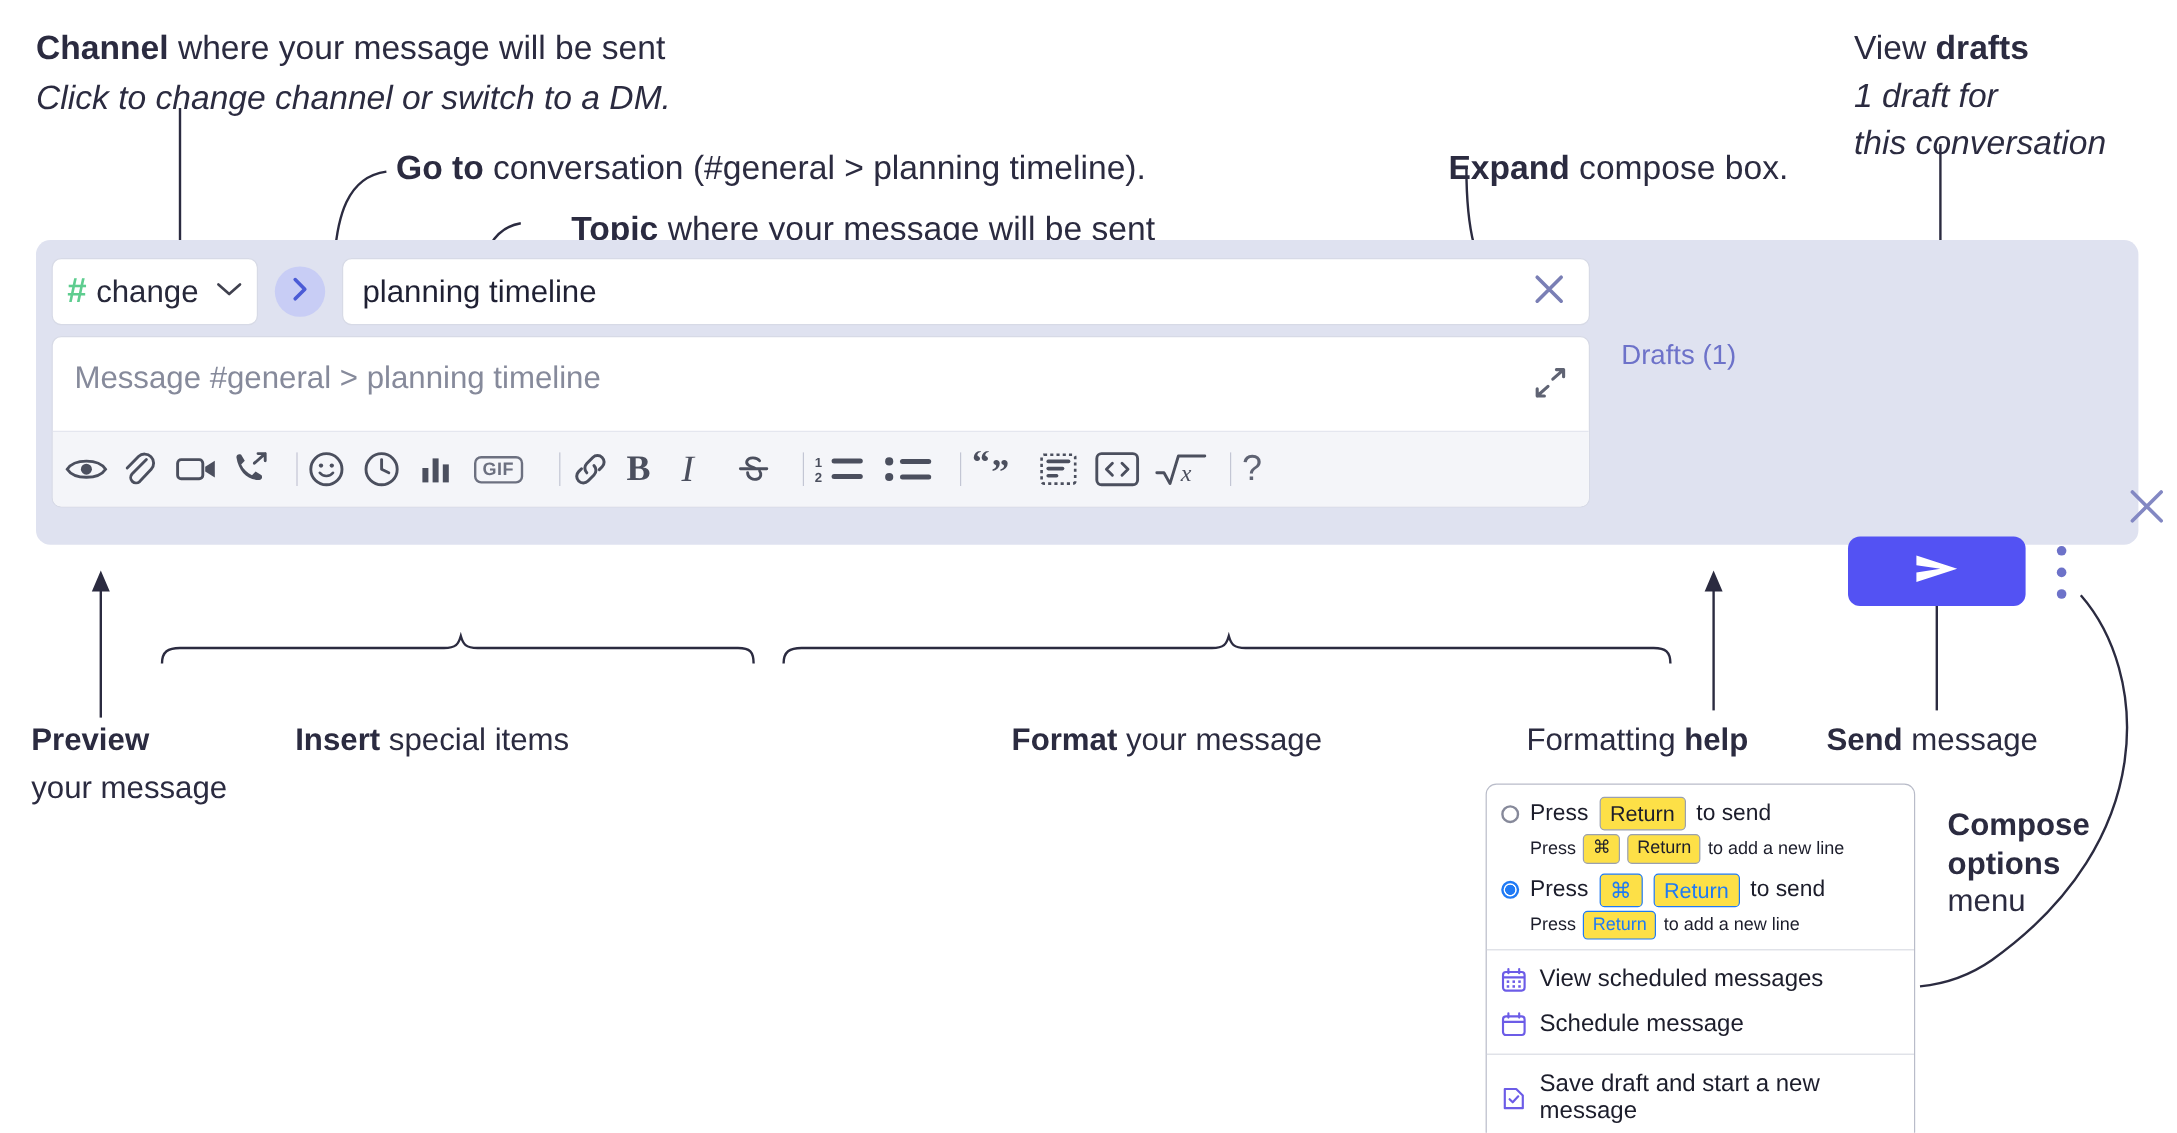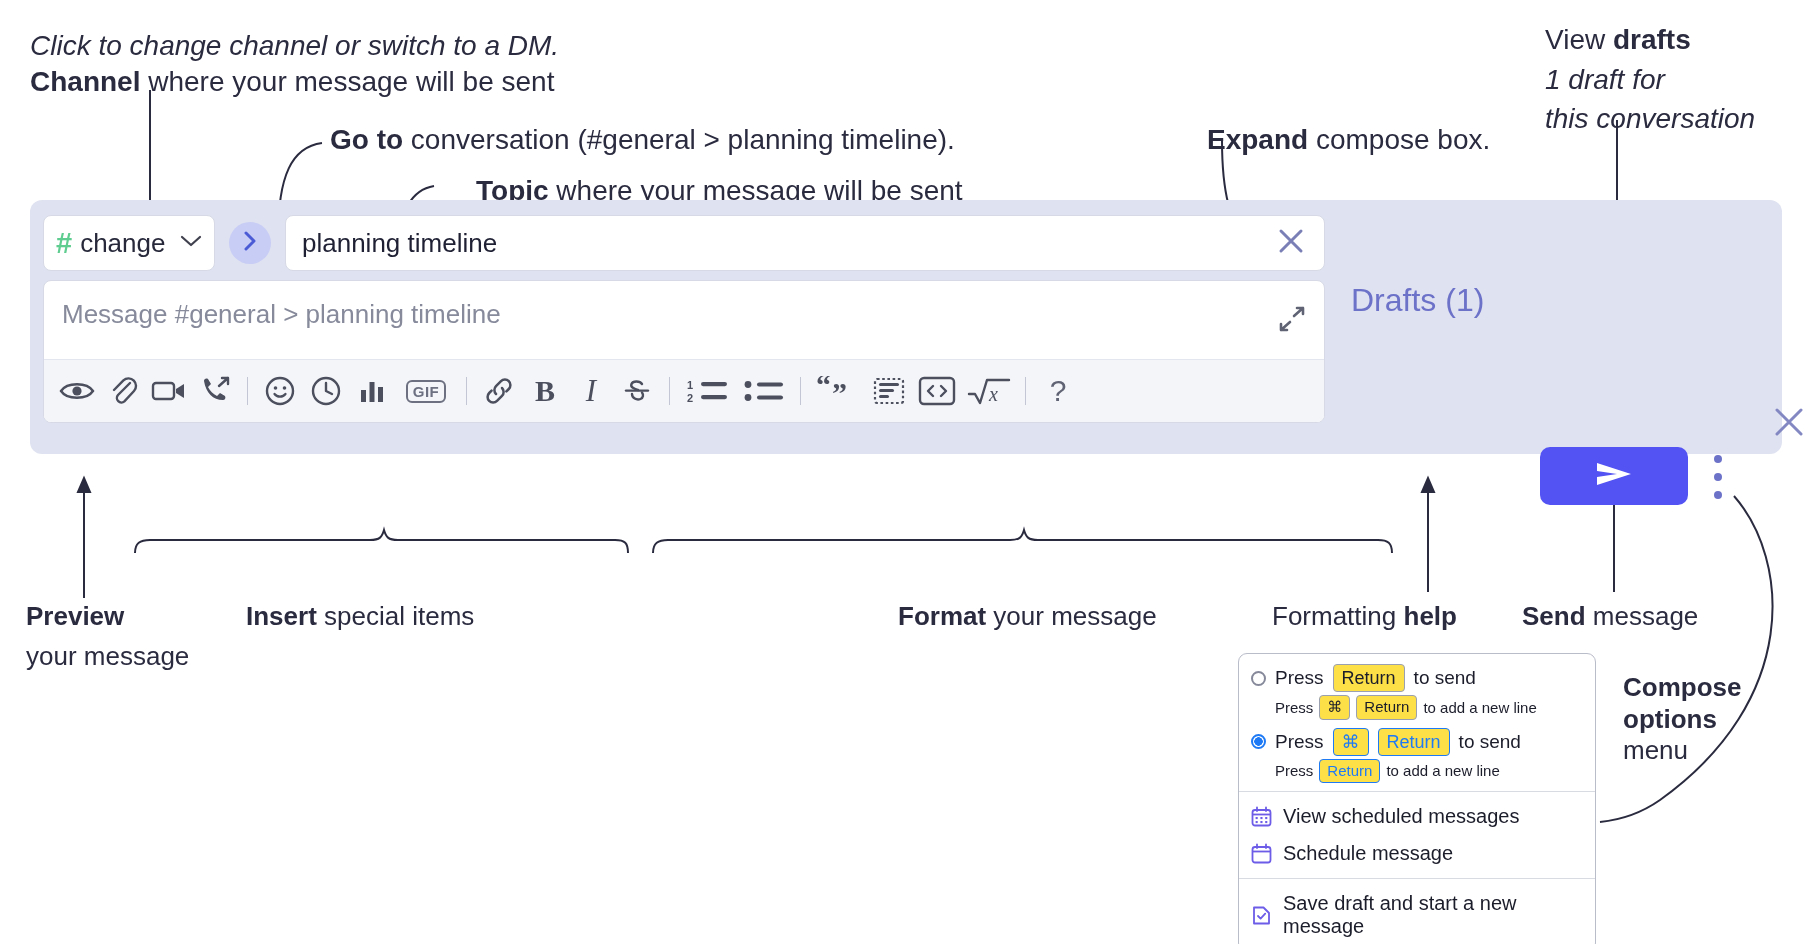--- a/index.html
+++ b/index.html
@@ -58,33 +58,33 @@
   .msg-placeholder{
     position:absolute;left:18px;top:18px;font-size:26px;color:#868a9b;
   }
   .expand-ic{position:absolute;right:16px;top:22px;}
 
   
   .toolbar{
     height:62px;background:#f4f5f9;border-top:1px solid #e4e6ef;
     display:flex;align-items:center;padding:0 10px;gap:0px;
   }
-  .tb{width:46px;height:46px;display:flex;align-items:center;justify-content:center;flex:none;}
+  .tb{width:46px;height:46px;display:flex;align-items:center;justify-content:flex-start;flex:none;}
   .tb svg{display:block;}
   .sep{width:1px;height:28px;background:#c3c6d4;margin:0 9px;flex:none;}
   .gifbox{
     border:2px solid #6c7080;border-radius:6px;padding:1px 5px;
     font-size:15px;font-weight:700;color:#6c7080;letter-spacing:.5px;
     font-family:"Liberation Sans",sans-serif;
   }
   .helpq{font-size:30px;color:#5f6373;font-weight:400;}
 
   
   .drafts-link{
-    position:absolute;left:1351px;top:282px;font-size:32px;color:#6d72c9;
+    position:absolute;left:1351px;top:282px;font-size:23px;color:#6d72c9;
   }
   .panel-close{position:absolute;left:1742px;top:205px;}
   #send-btn{
     position:absolute;left:1540px;top:447px;width:148px;height:58px;
     background:#5352f3;border-radius:10px;display:flex;align-items:center;justify-content:center;
   }
   #kebab{position:absolute;left:1705px;top:455px;width:26px;height:44px;
     display:flex;flex-direction:column;align-items:center;justify-content:space-between;}
   .kdot{width:8px;height:8px;border-radius:50%;background:#6d72c9;}
 
@@ -150,22 +150,22 @@
     <path d="M1422,492 L1428,478 L1434,492 Z" fill="#2b2b40"></path>
 
     <path d="M1614,592 L1614,484"></path>
     <path d="M1608,492 L1614,478 L1620,492 Z" fill="#2b2b40"></path>
 
     <path d="M1734,496 C1790,560 1800,700 1660,800 C1640,814 1620,820 1600,822"></path>
   </g>
 </svg>
 
 <div class="ann ann-lg" style="left:30px;top:22px;width:620px;">
+  <div><b>Channel</b><span> where your message will be sent</span></div>
   <div style="margin-top:6px;"><i>Click to change channel or switch to a DM.</i></div>
-  <div><b>Channel</b><span> where your message will be sent</span></div>
 </div>
 
 <div class="ann ann-lg" style="left:330px;top:122px;width:720px;">
   <b>Go to</b><span> conversation (#general &gt; planning timeline).</span>
 </div>
 
 <div class="ann ann-lg" style="left:476px;top:173px;width:700px;">
   <b>Topic</b><span> where your message will be sent</span>
 </div>
 
@@ -395,21 +395,21 @@
 
 <div class="ann ann-md" style="left:26px;top:600px;width:230px;">
   <div><b>Preview</b></div>
   <div style="margin-top:6px;"><span>your message</span></div>
 </div>
 
 <div class="ann ann-md" style="left:246px;top:600px;width:400px;">
   <b>Insert</b><span> special items</span>
 </div>
 
-<div class="ann ann-md" style="left:898px;top:600px;width:420px;">
+<div class="ann ann-md" style="left:843px;top:600px;width:420px;">
   <b>Format</b><span> your message</span>
 </div>
 
 <div class="ann ann-md" style="left:1272px;top:600px;width:330px;">
   <span>Formatting </span><b>help</b>
 </div>
 
 <div class="ann ann-md" style="left:1522px;top:600px;width:300px;">
   <b>Send</b><span> message</span>
 </div>

